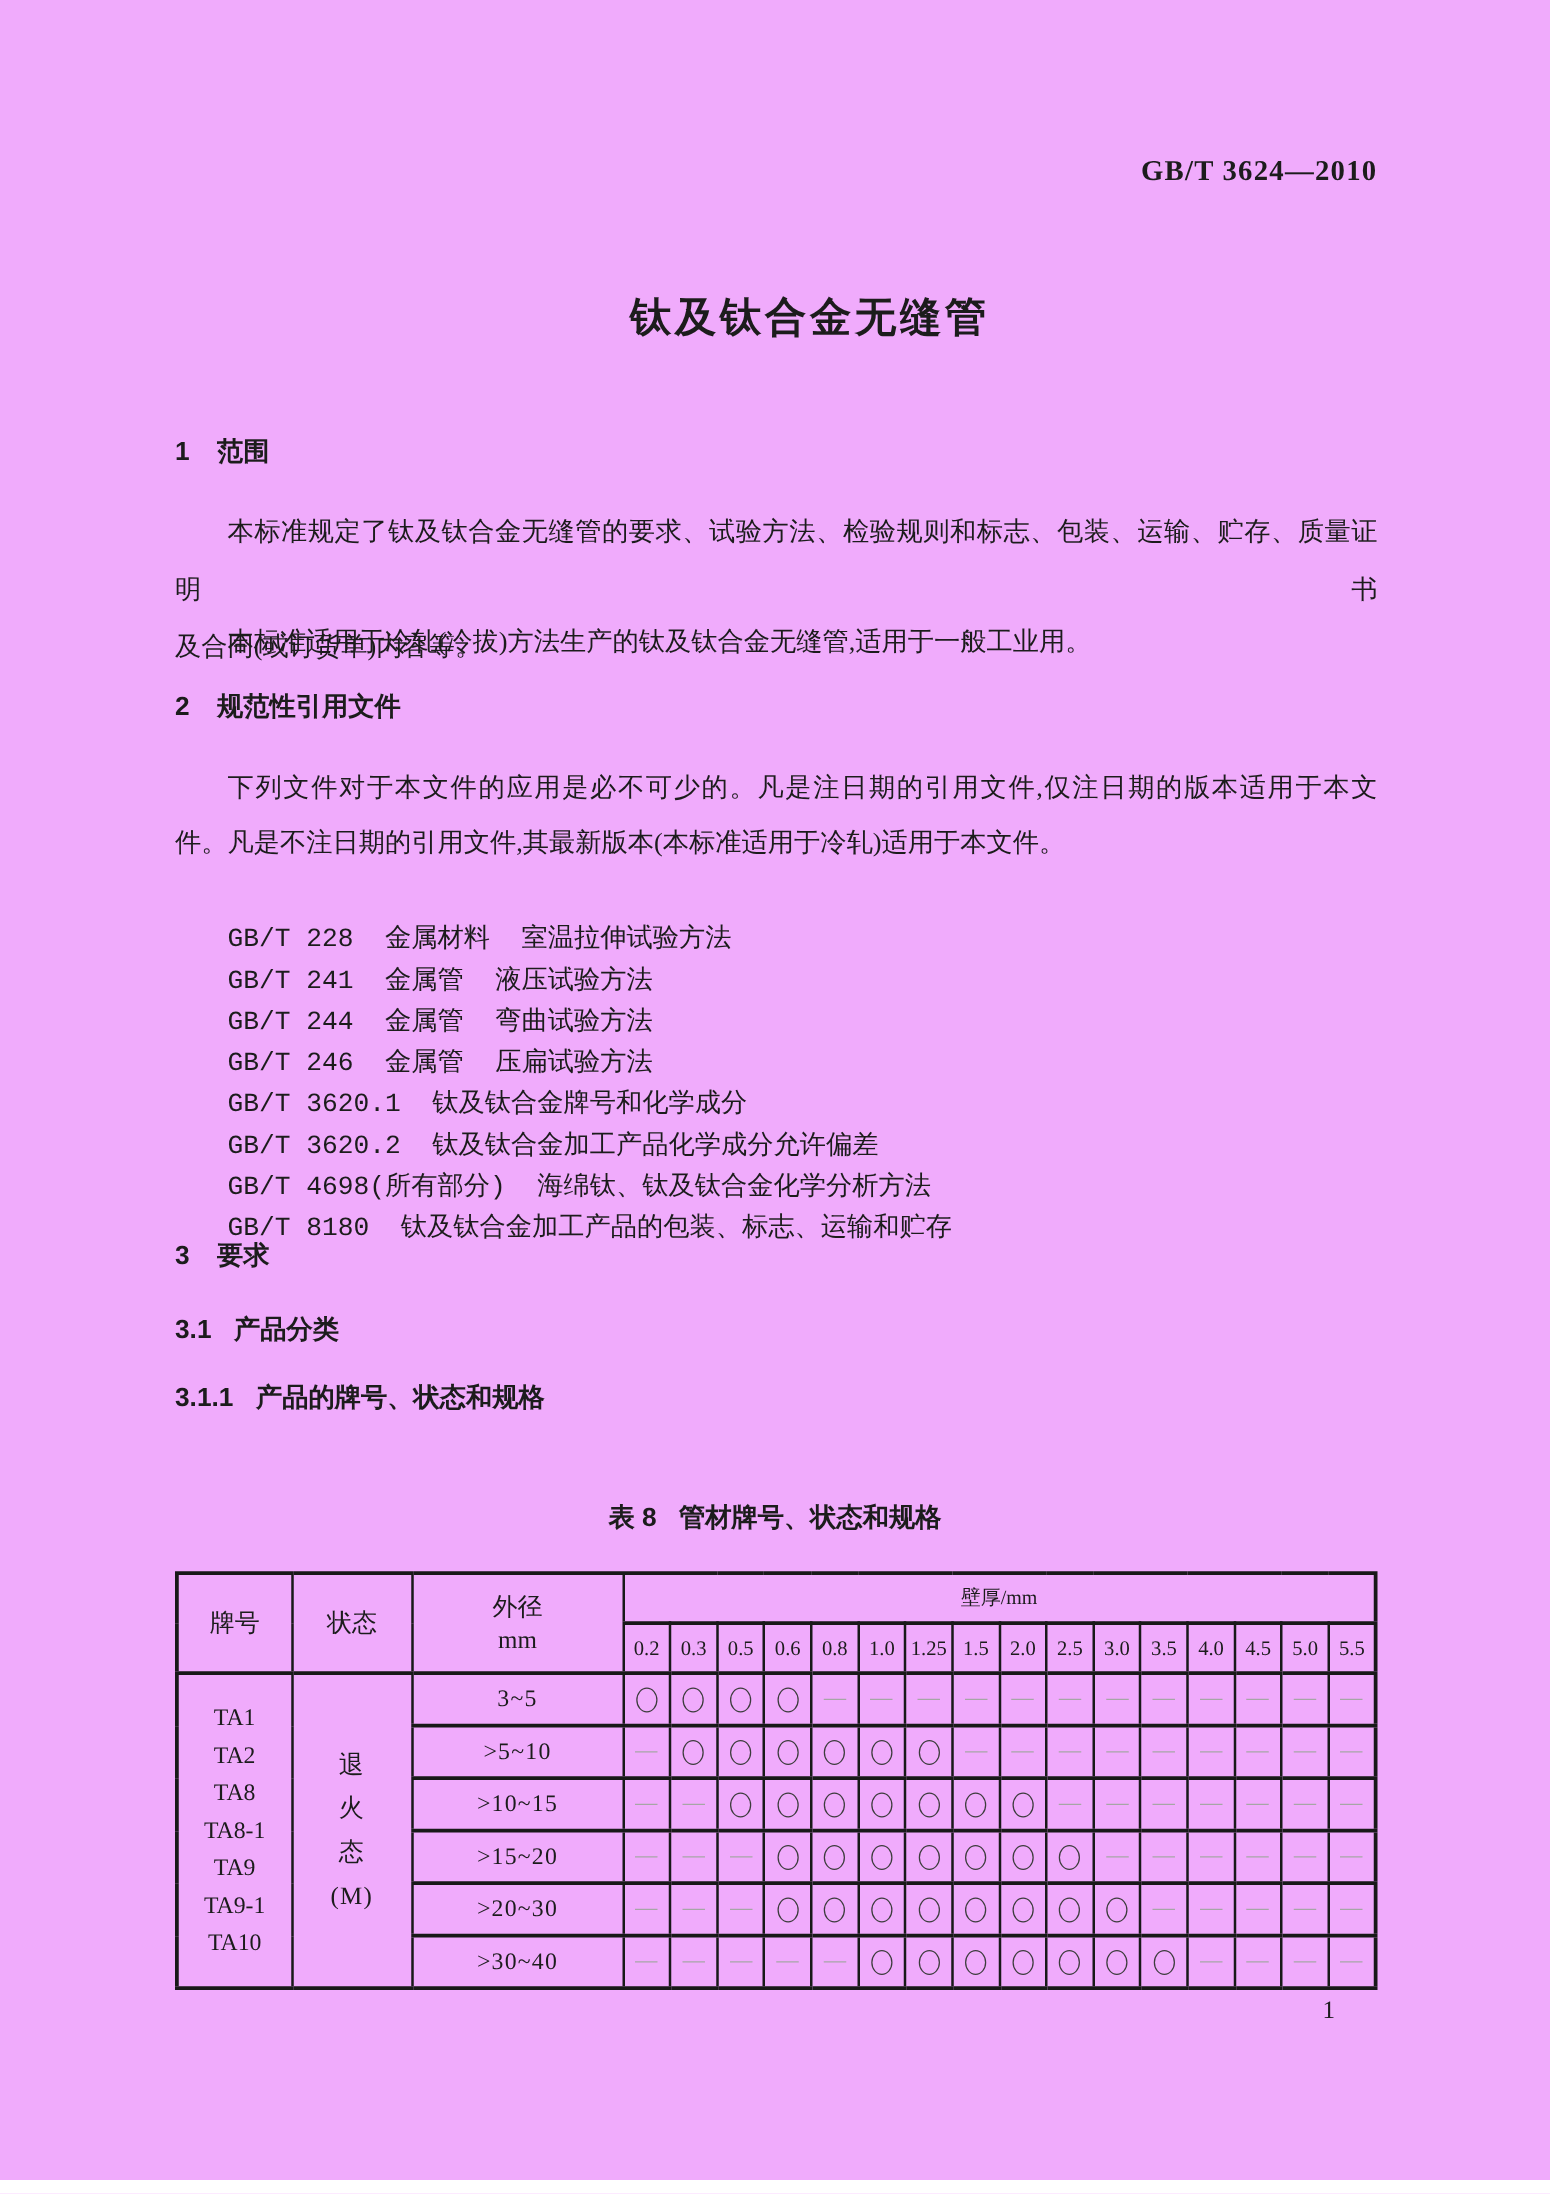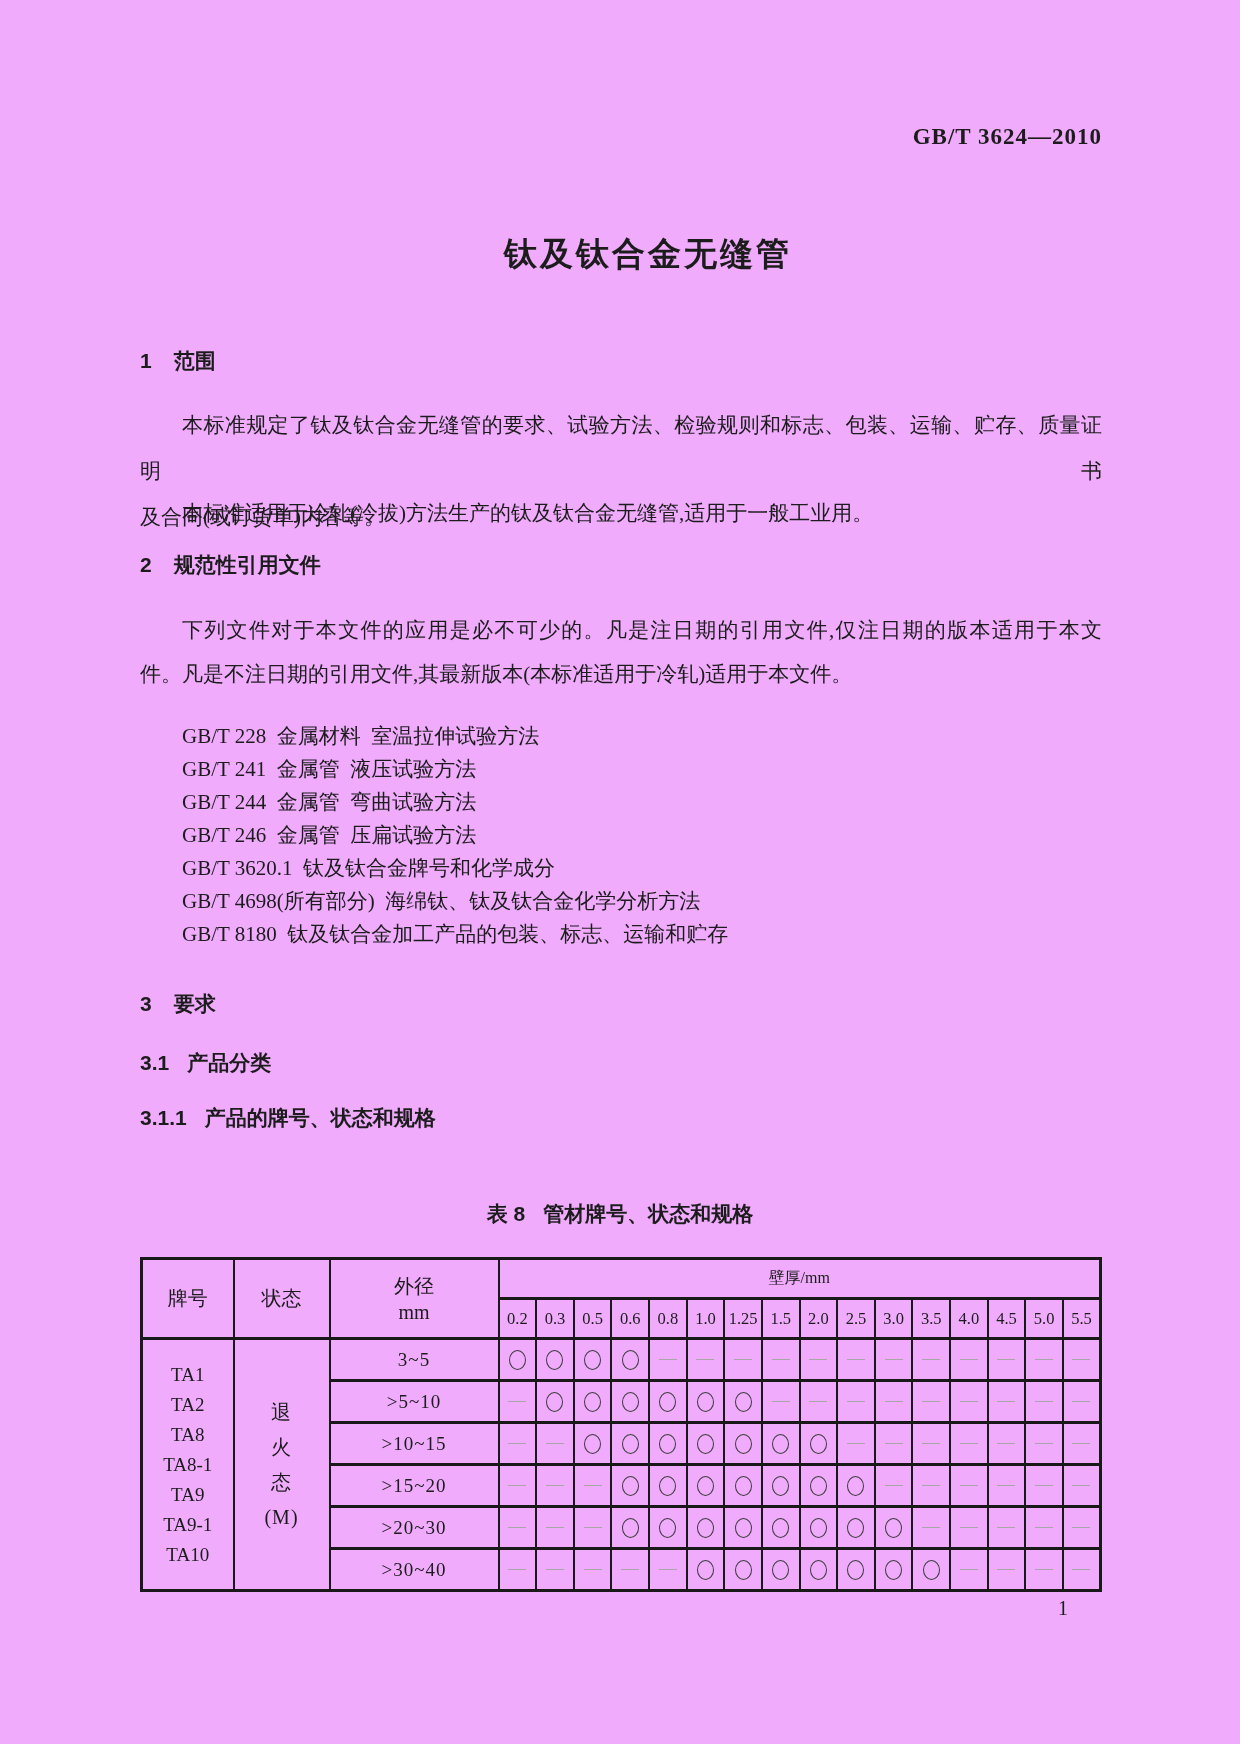--- a/index.html
+++ b/index.html
@@ -113,26 +113,27 @@
 
   <div class="abs heading" style="top:551px;">
     <span class="h-num">2</span><span>规范性引用文件</span>
   </div>
 
   <div class="abs para" style="top:608px; line-height:44px;">
     <div class="indent jline">下列文件对于本文件的应用是必不可少的。凡是注日期的引用文件,仅注日期的版本适用于本文</div>
     <div>件。凡是不注日期的引用文件,其最新版本(本标准适用于冷轧)适用于本文件。</div>
   </div>
 
-  <div class="abs refs" style="top:720px;">
+  <div class="abs refs" style="top:736px;font-family:Liberation Mono, monospace;">
     <div class="pre">GB/T 228  金属材料  室温拉伸试验方法</div>
     <div class="pre">GB/T 241  金属管  液压试验方法</div>
     <div class="pre">GB/T 244  金属管  弯曲试验方法</div>
     <div class="pre">GB/T 246  金属管  压扁试验方法</div>
     <div class="pre">GB/T 3620.1  钛及钛合金牌号和化学成分</div>
+    <div class="pre">GB/T 3620.2  钛及钛合金加工产品化学成分允许偏差</div>
     <div class="pre">GB/T 4698(所有部分)  海绵钛、钛及钛合金化学分析方法</div>
     <div class="pre">GB/T 8180  钛及钛合金加工产品的包装、标志、运输和贮存</div>
   </div>
 
   <div class="abs heading" style="top:990px;">
     <span class="h-num">3</span><span>要求</span>
   </div>
 
   <div class="abs heading" style="top:1049px;">
     <span class="h-num" style="margin-right:18px;">3.1</span><span>产品分类</span>

